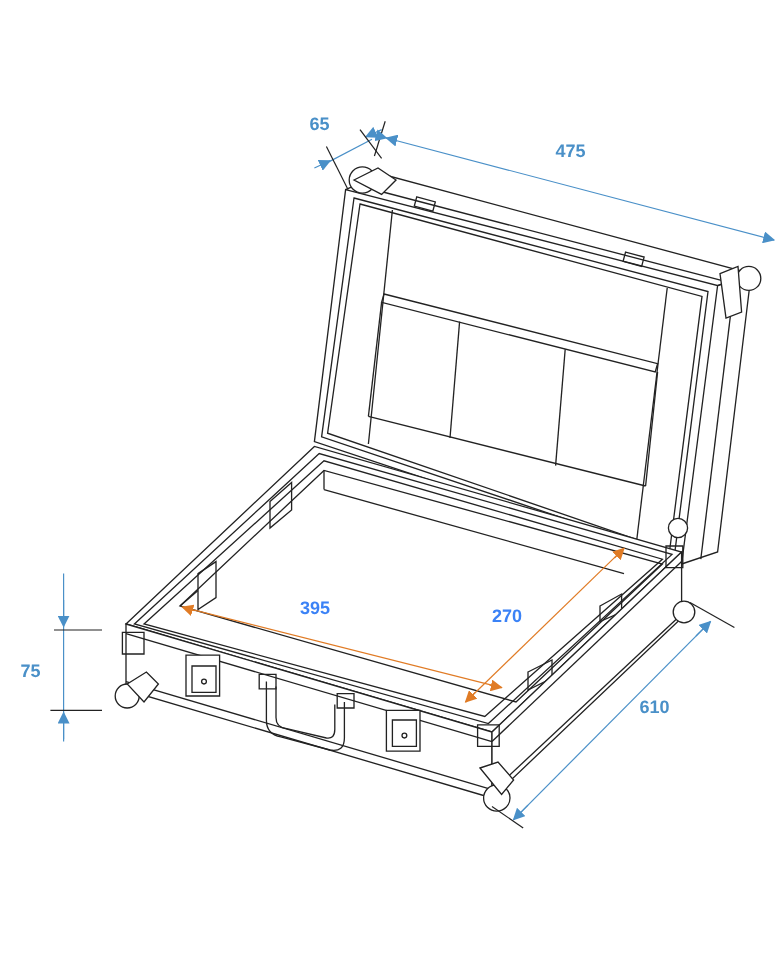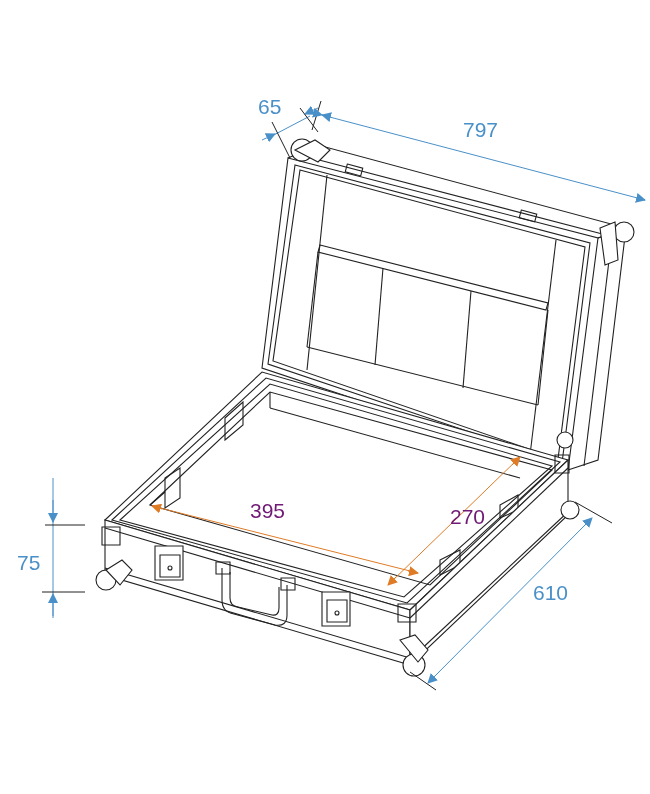--- a/index.html
+++ b/index.html
@@ -1,20 +1,20 @@
 <!DOCTYPE html>
 <html><head>
 <meta charset="utf-8">
 <style>
   html, body { margin: 0; padding: 0; background: #ffffff; }
   body { width: 650px; height: 794px; overflow: hidden; position: relative; }
   #canvas { position: absolute; left: 0; top: 0; width: 650px; height: 794px; }
-  .dim-label { position: absolute; font-family: "Liberation Sans", sans-serif; font-weight: normal; font-size: 21px; line-height: 1; }
+  .dim-label { position: absolute; font-family: "Liberation Sans", sans-serif; font-weight: bold; font-size: 15px; line-height: 1; }
   .blue { color: #4a90c8; }
-  .orange { color: #701a75; }
+  .orange { color: #3b82f6; }
   svg line, svg polyline, svg polygon, svg path, svg rect, svg circle, svg ellipse { vector-effect: non-scaling-stroke; }
 </style>
 </head>
 <body>
 
 <div id="canvas">
 <svg width="650" height="794" viewBox="0 0 650 794" xmlns="http://www.w3.org/2000/svg">
   <defs>
     <marker id="arrB" markerWidth="10" markerHeight="10" refX="9" refY="5" orient="auto" markerUnits="userSpaceOnUse">
       <path d="M0,0 L10,5 L0,10 z" fill="#4a90c8"></path>
@@ -137,18 +137,18 @@
     <line x1="162" y1="509" x2="152" y2="506" marker-end="url(#arrO)"></line>
     <line x1="408" y1="571" x2="418" y2="573" marker-end="url(#arrO)"></line>
 
     <line x1="388" y1="585" x2="520" y2="457"></line>
     <line x1="396" y1="577" x2="388" y2="585" marker-end="url(#arrO)"></line>
     <line x1="512" y1="465" x2="520" y2="457" marker-end="url(#arrO)"></line>
   </g>
 </svg>
 
 <div class="dim-label blue" style="left:258px; top:96px;">65</div>
-<div class="dim-label blue" style="left:463px; top:119px;">797</div>
+<div class="dim-label blue" style="left:463px; top:119px;">475</div>
 <div class="dim-label blue" style="left:17px; top:552px;">75</div>
 <div class="dim-label blue" style="left:533px; top:582px;">610</div>
 <div class="dim-label orange" style="left:250px; top:500px;">395</div>
-<div class="dim-label orange" style="left:410px; top:506px;margin-left:40px;">270</div>
+<div class="dim-label orange" style="left:410px; top:506px;">270</div>
 </div>
 
 </body></html>

